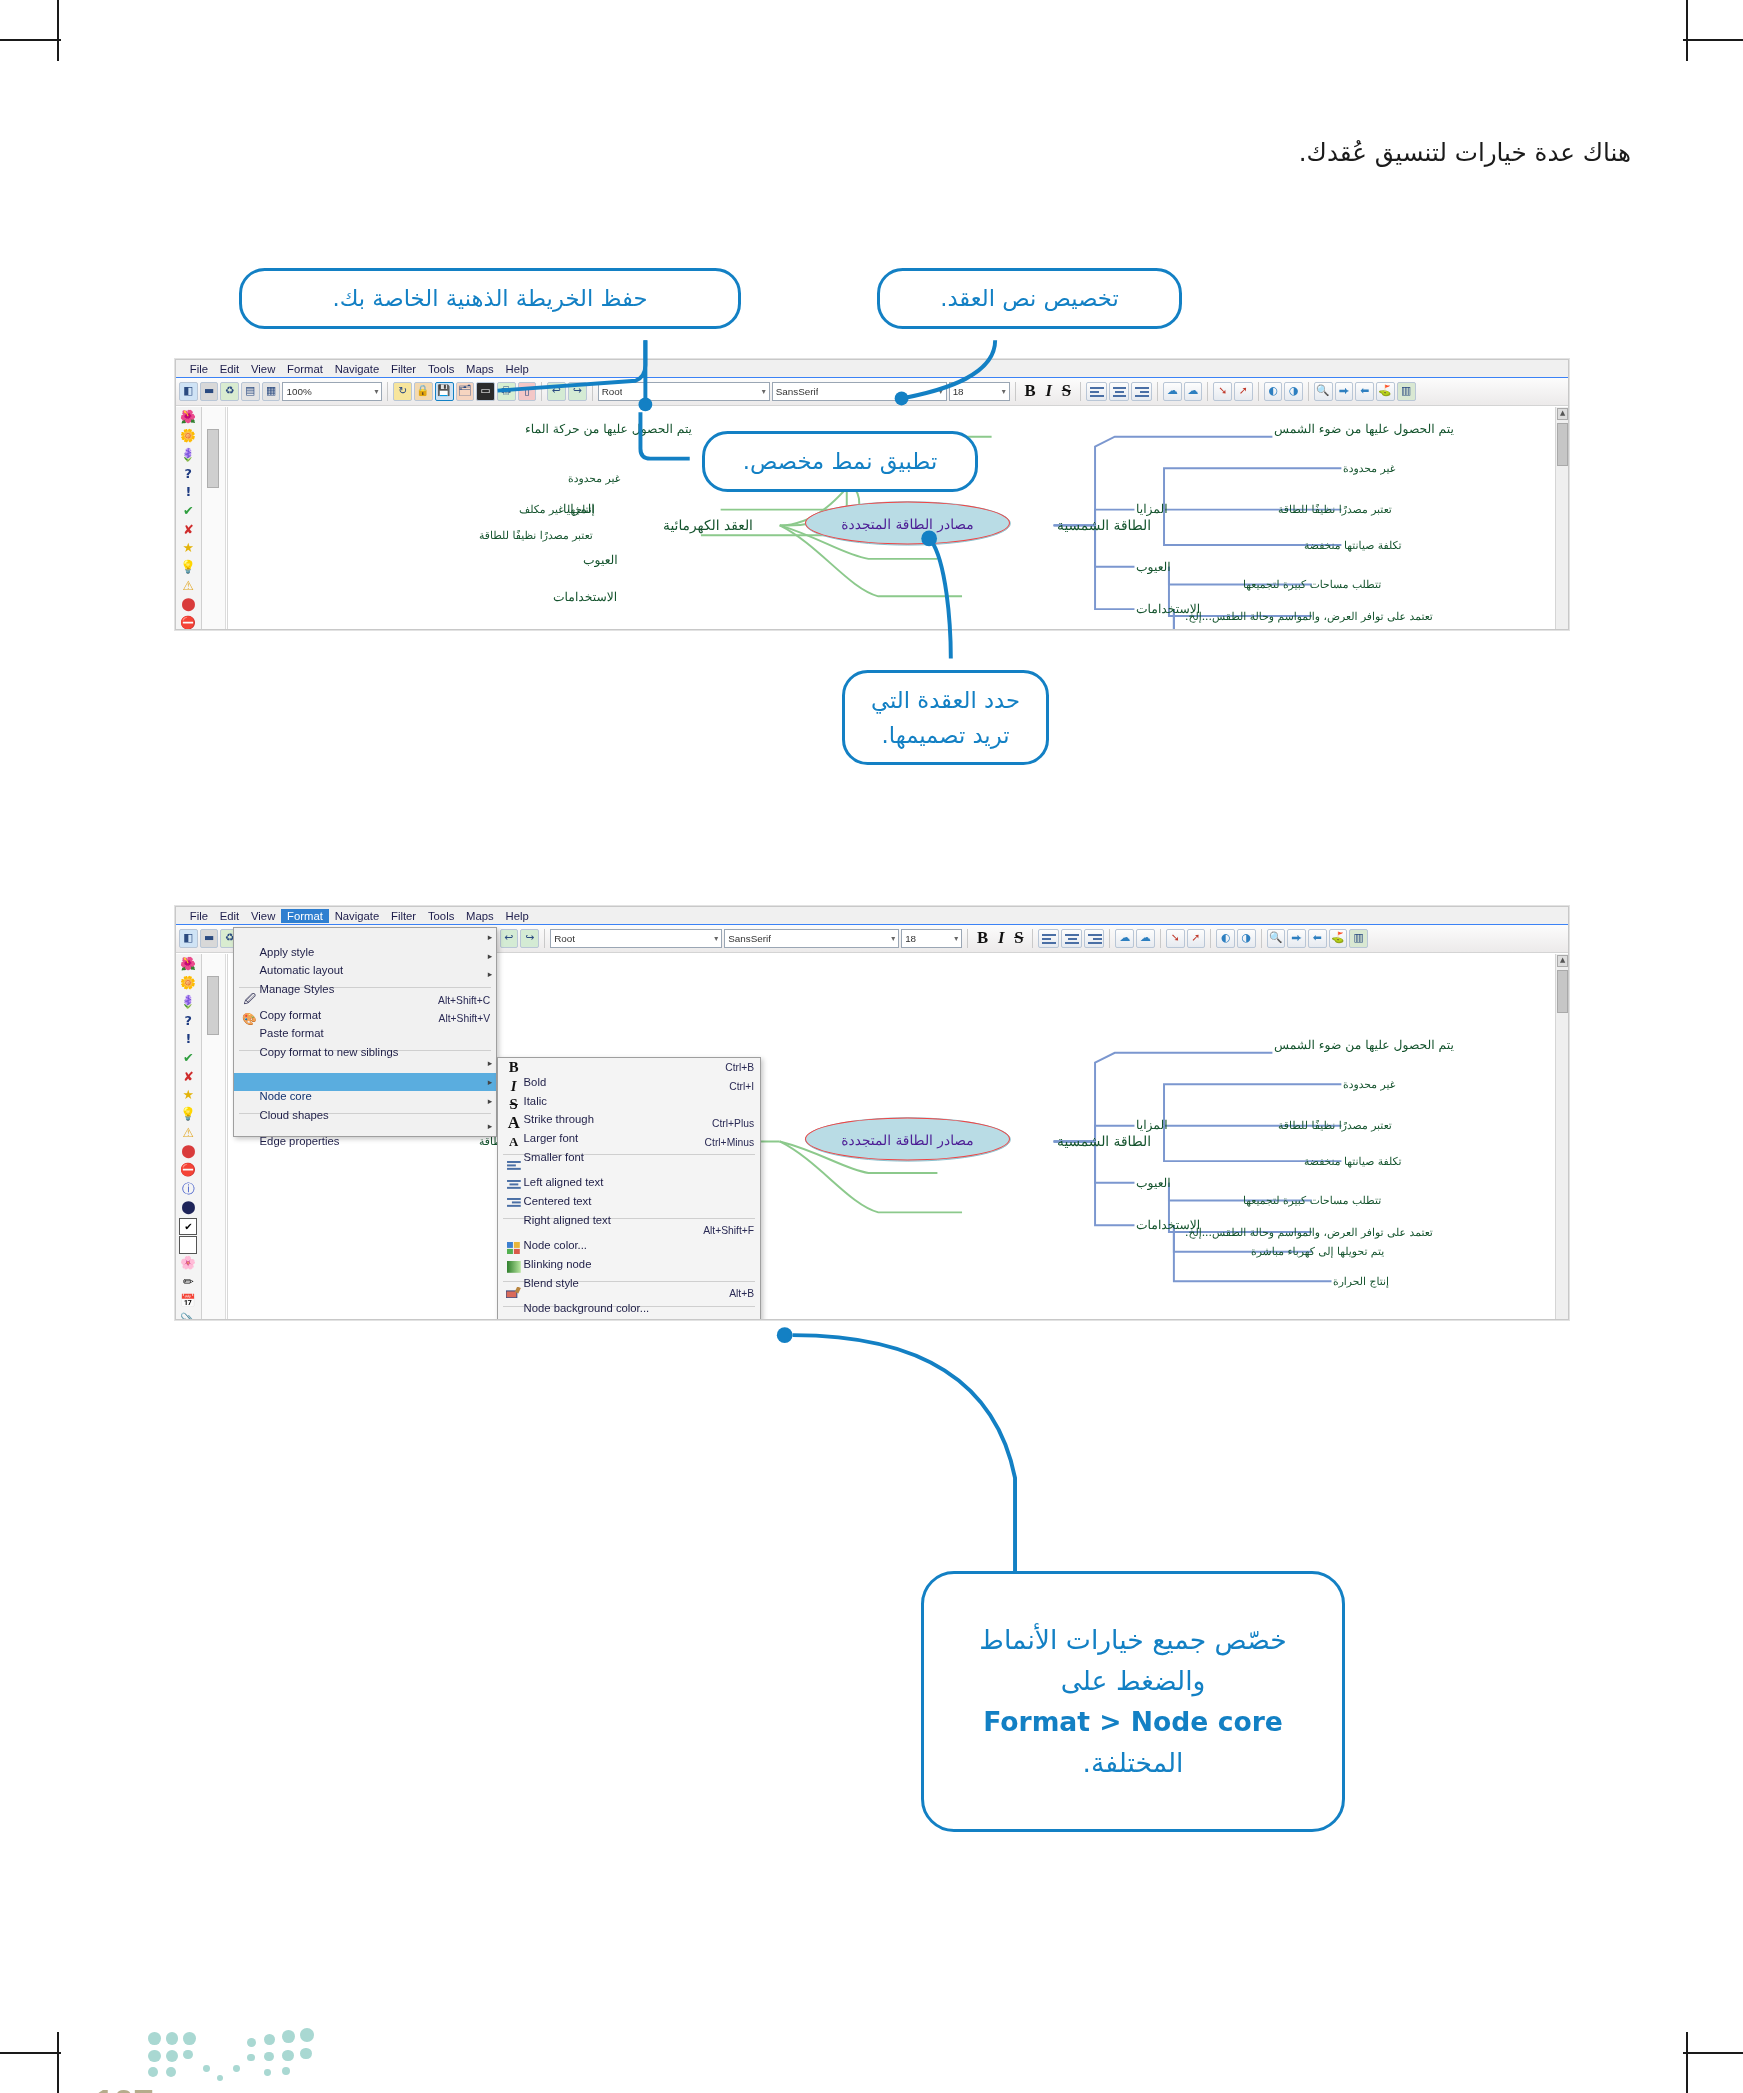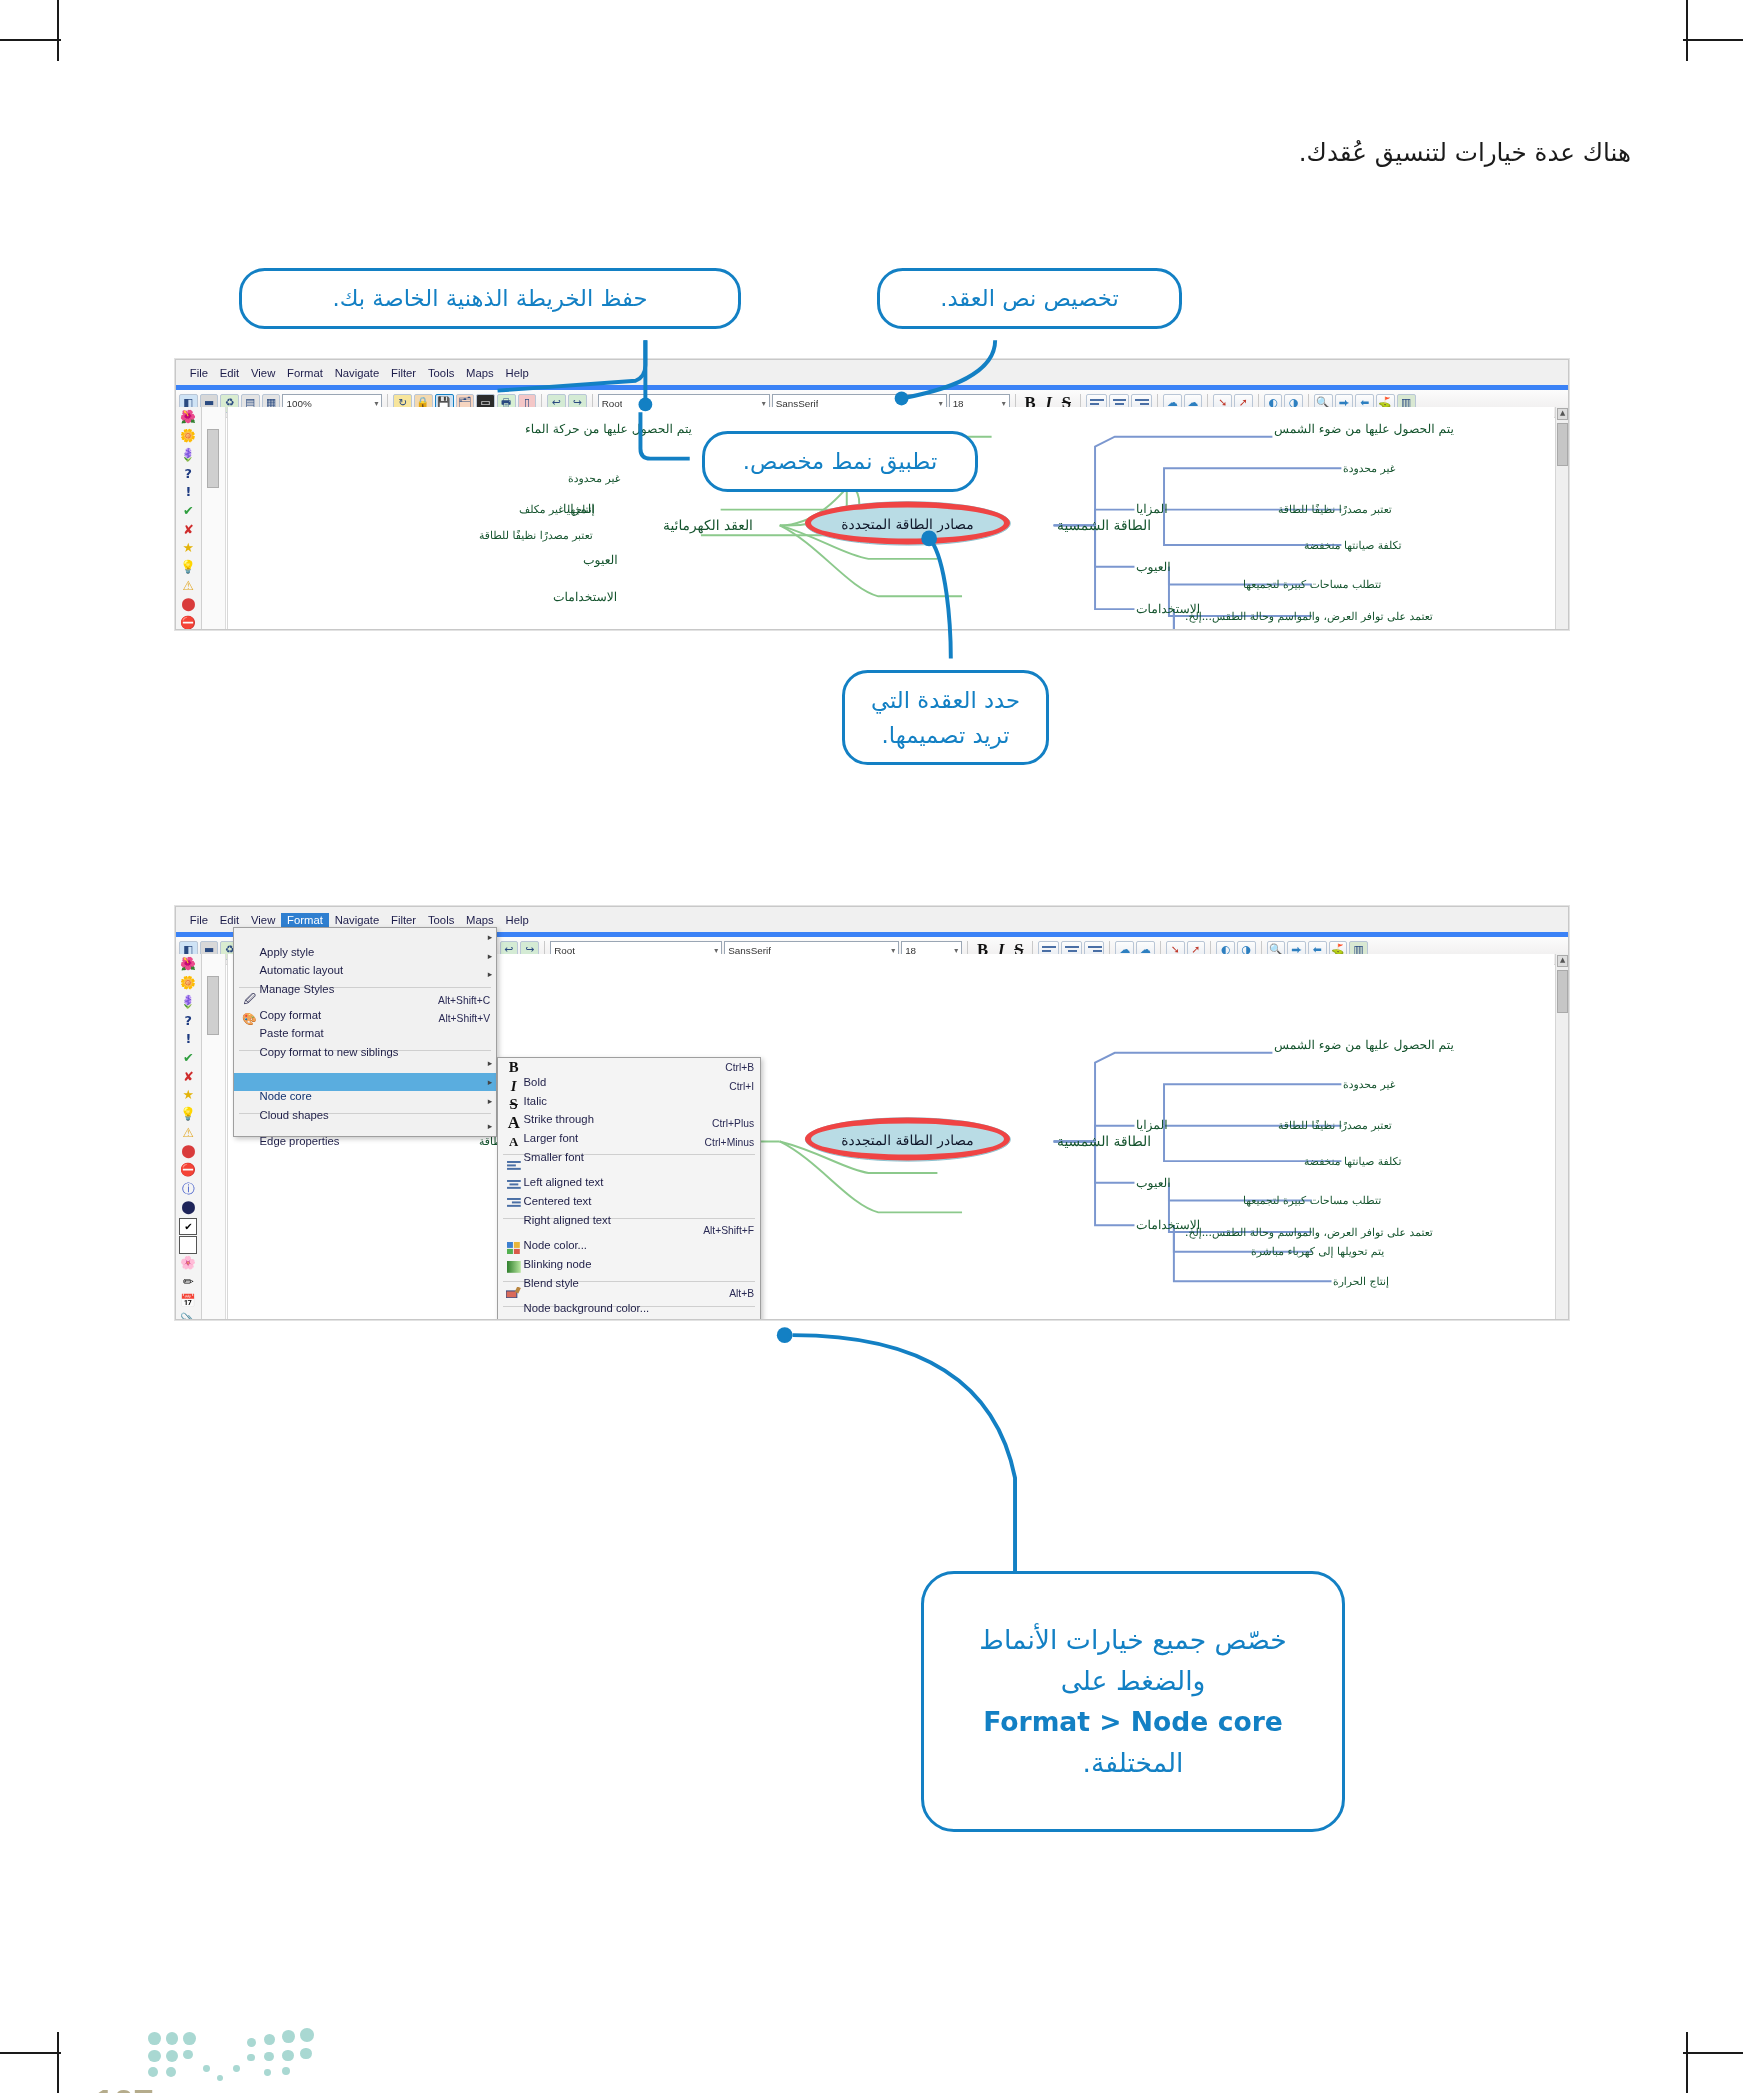--- a/index.html
+++ b/index.html
@@ -51,22 +51,22 @@
     position:absolute;
     background:#ffffff;
     border:1px solid #c8c8c8;
     box-shadow:0 0 0 1px #e2e2e2;
     overflow:hidden;
   }
   #app-window-1 { left:175px; top:359px; width:1394px; height:271px; }
   #app-window-2 { left:175px; top:906px; width:1394px; height:414px; }
 
   .menubar {
-    height:30px; background:#f0f0f0;
-    border-bottom:5px solid #3b82f6;
+    height:18px; background:#f0f0f0;
+    border-bottom:1px solid #3b82f6;
     display:flex; align-items:center; padding-left:7.9px;
     font-size:11.3px; color:#1c1c4a;
     font-family:"Liberation Sans", sans-serif;
   }
   .menubar .mi { padding:1px 5.9px; white-space:nowrap; }
   .menubar .mi.active { background:#2f7fd0; color:#fff; }
 
   .toolbar {
     height:27.6px; background:linear-gradient(#fcfcfc,#eceaea);
     border-bottom:1px solid #d4d4d4;
@@ -127,23 +127,23 @@
   .inner-rail .mini-thumb { position:absolute; left:5.9px; top:21.7px; width:11.8px; height:59px;
     background:#cfcfcf; border:1px solid #aeaeae; }
 
   
   .mm-label {
     position:absolute; direction:rtl; white-space:nowrap;
     font-family:"DejaVu Serif", serif; color:#14532d;
     transform:translateY(-50%);
   }
   .mm-center {
-    position:absolute; background:#b9dce5; border:6px solid #ef4444;
+    position:absolute; background:#b9dce5; border:1px solid #ef4444;
     border-radius:50%; display:flex; align-items:center; justify-content:center;
-    color:#0f172a; direction:rtl; font-family:"DejaVu Serif", serif;
+    color:#4c1d95; direction:rtl; font-family:"DejaVu Serif", serif;
     transform:translateY(-50%); white-space:nowrap;
   }
 
   
   .menu-pop {
     position:absolute; background:#f1f1f1; border:1px solid #9f9f9f;
     box-shadow:2px 2px 4.9px rgba(0,0,0,.22); z-index:30;
     font-family:"Liberation Sans", sans-serif; font-size:11.3px; color:#1d1d46;
   }
   .mrow { display:flex; align-items:center; height:18.7px; padding:0 5.9px; position:relative; }

